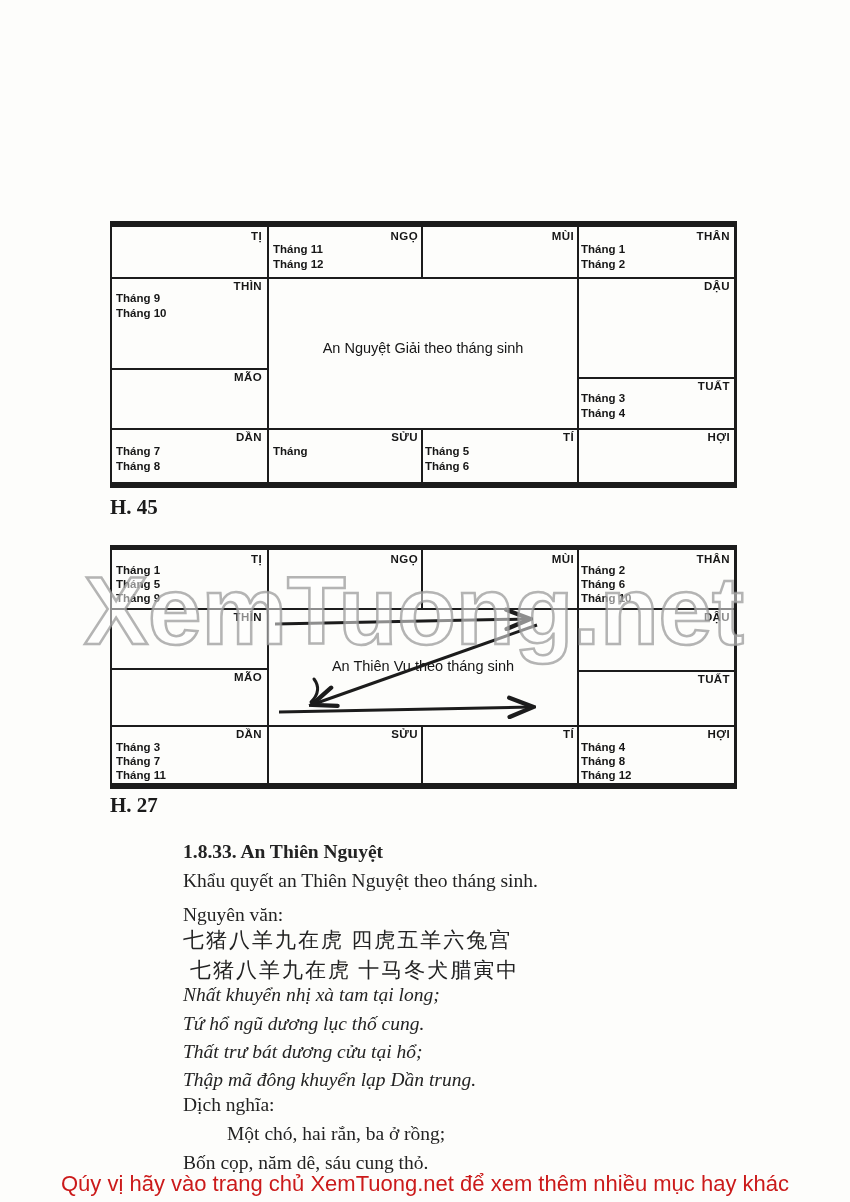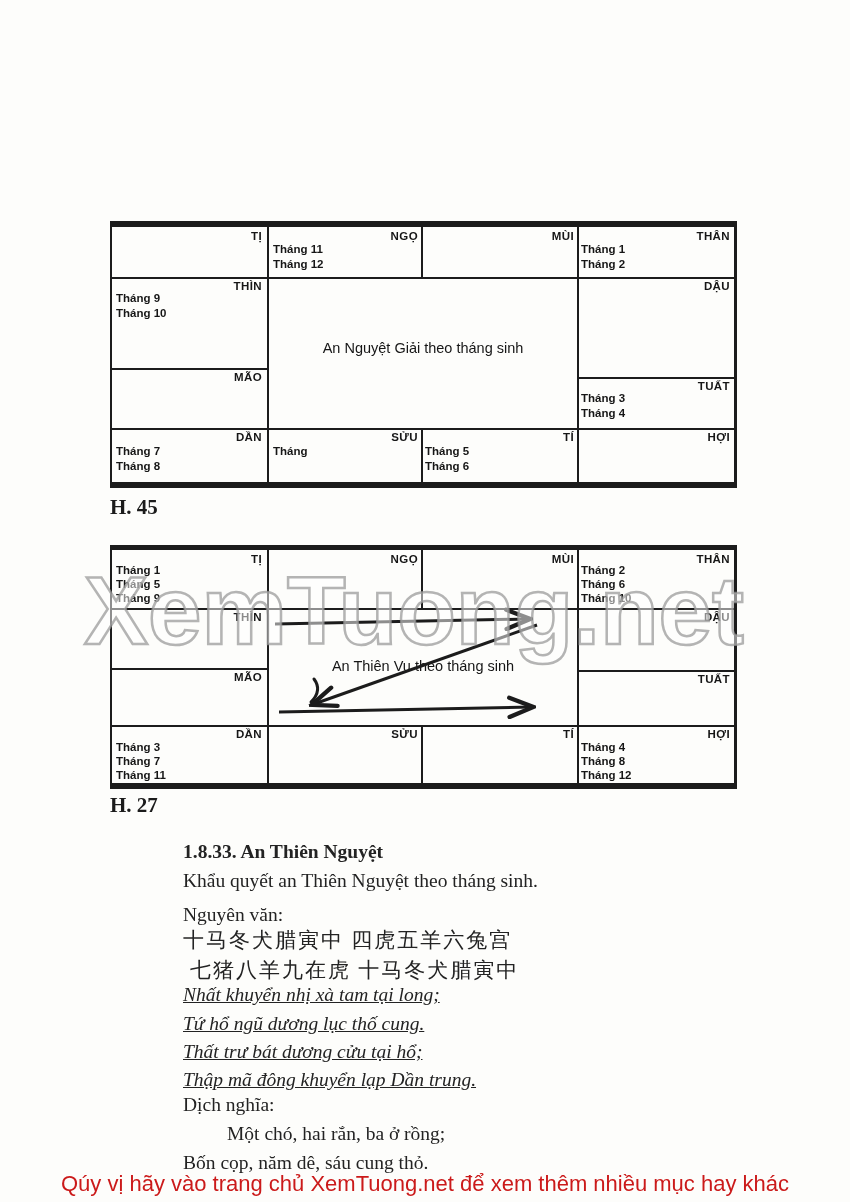--- a/index.html
+++ b/index.html
@@ -16,21 +16,21 @@
   .months.three{line-height:14px;}
   .months span{display:block;}
   .figtitle{position:absolute;font-family:"Liberation Sans",sans-serif;font-size:14.5px;
             color:#161616;text-align:center;}
   .caption{position:absolute;left:110px;width:627px;text-align:left;
            font:700 21px "Liberation Serif",serif;color:#1b1b1b;}
   .txt{position:absolute;left:183px;white-space:nowrap;color:#232323;
        font:19.5px "Liberation Serif",serif;}
   .txt.bold{font-weight:700;}
   .txt.zh{font-size:21px;letter-spacing:2px;}
-  .txt.it{font-style:italic;text-decoration:underline;}
+  .txt.it{font-style:italic;}
   .footer{position:absolute;left:0;top:1171px;width:850px;text-align:center;
           font:22px "Liberation Sans",sans-serif;color:#cb1a1a;}
   svg{position:absolute;pointer-events:none;}
 </style>
 </head>
 <body>
 
 <div class="fig" style="left:110px;top:221px;width:627px;height:267px;">
   <div class="vl" style="left:155px;top:0;height:255px;"></div>
   <div class="vl" style="left:309px;top:0;height:50px;"></div>
@@ -147,21 +147,21 @@
 
 <svg style="left:76px;top:548px;" width="700" height="125" viewBox="0 0 700 125">
   <text x="8" y="96" font-family="Liberation Sans, sans-serif" font-size="96" font-weight="bold" textLength="660" lengthAdjust="spacingAndGlyphs" fill="#ffffff" fill-opacity="0.5" stroke="#9b9b9b" stroke-opacity="0.75" stroke-width="2.5">XemTuong.net</text>
 </svg>
 
 <div class="caption" style="top:793px;">H. 27</div>
 
 <div class="txt bold" style="top:841px;">1.8.33. An Thiên Nguyệt</div>
 <div class="txt" style="top:870px;">Khẩu quyết an Thiên Nguyệt theo tháng sinh.</div>
 <div class="txt" style="top:904px;">Nguyên văn:</div>
-<div class="txt zh" style="top:926px;">十马冬犬腊寅中 四虎五羊六兔宫</div>
+<div class="txt zh" style="top:926px;">七猪八羊九在虎 四虎五羊六兔宫</div>
 <div class="txt zh" style="top:956px;left:190px;">七猪八羊九在虎 十马冬犬腊寅中</div>
 <div class="txt it" style="top:984px;">Nhất khuyển nhị xà tam tại long;</div>
 <div class="txt it" style="top:1013px;">Tứ hổ ngũ dương lục thố cung.</div>
 <div class="txt it" style="top:1041px;">Thất trư bát dương cửu tại hổ;</div>
 <div class="txt it" style="top:1069px;">Thập mã đông khuyển lạp Dần trung.</div>
 <div class="txt" style="top:1094px;">Dịch nghĩa:</div>
 <div class="txt" style="top:1123px;margin-left:44px;">Một chó, hai rắn, ba ở rồng;</div>
 <div class="txt" style="top:1152px;">Bốn cọp, năm dê, sáu cung thỏ.</div>
 
 <div class="footer">Qúy vị hãy vào trang chủ XemTuong.net để xem thêm nhiều mục hay khác</div>

